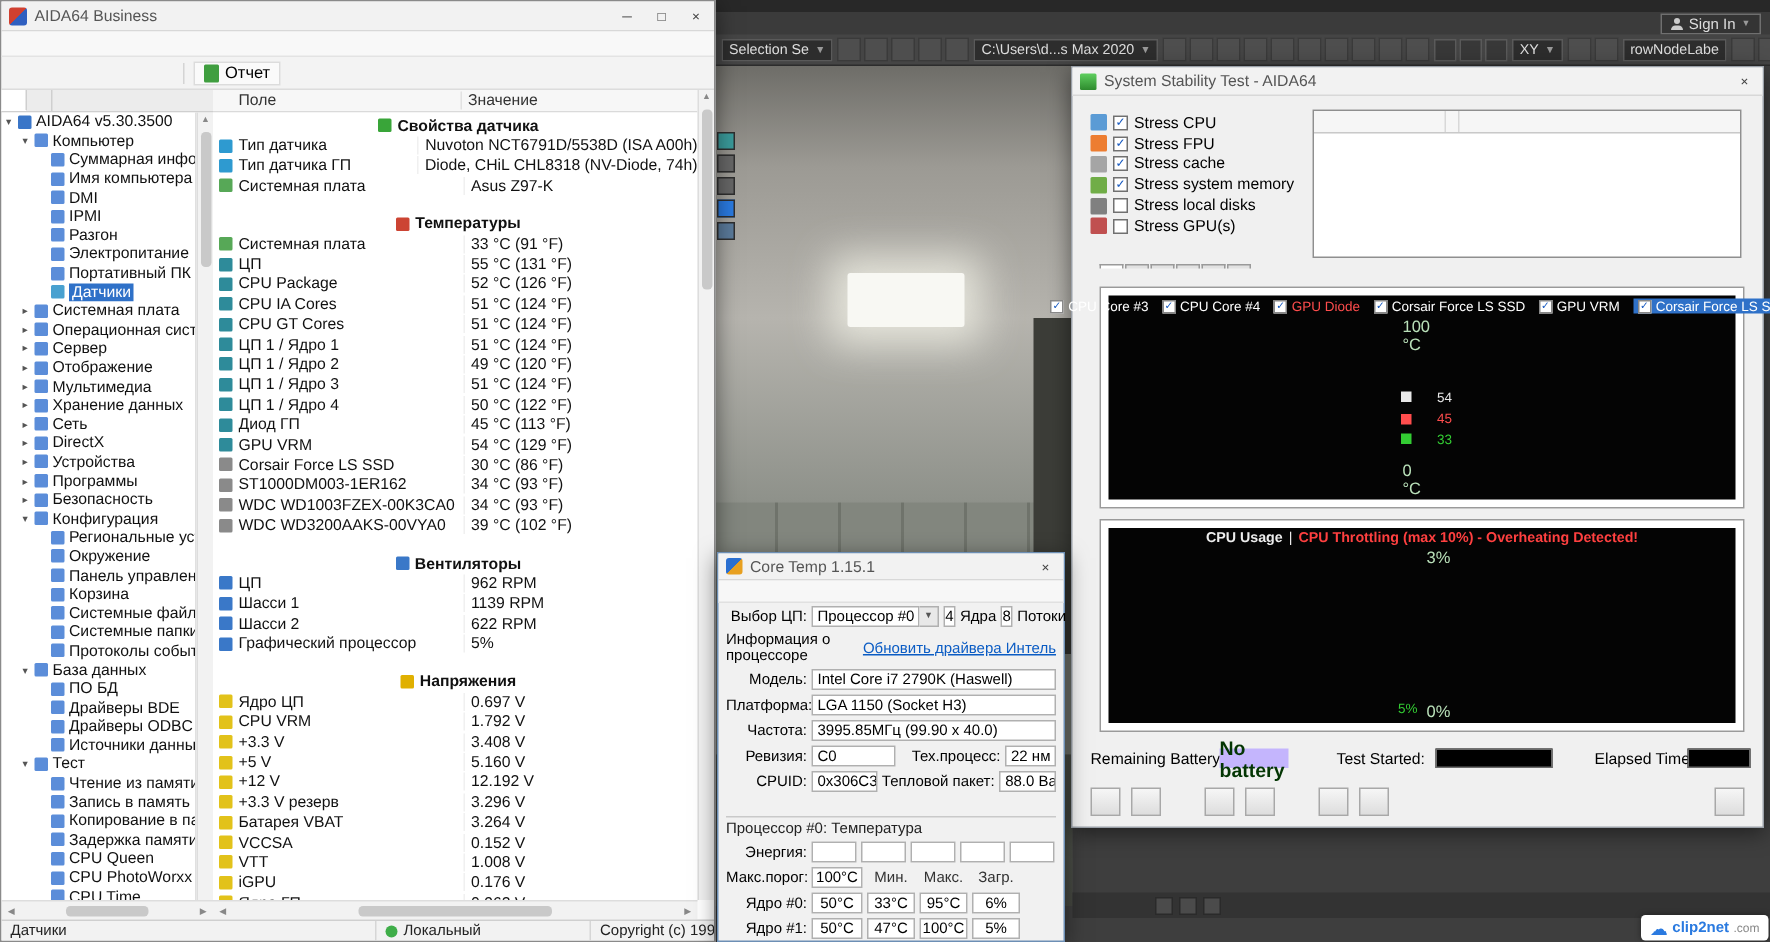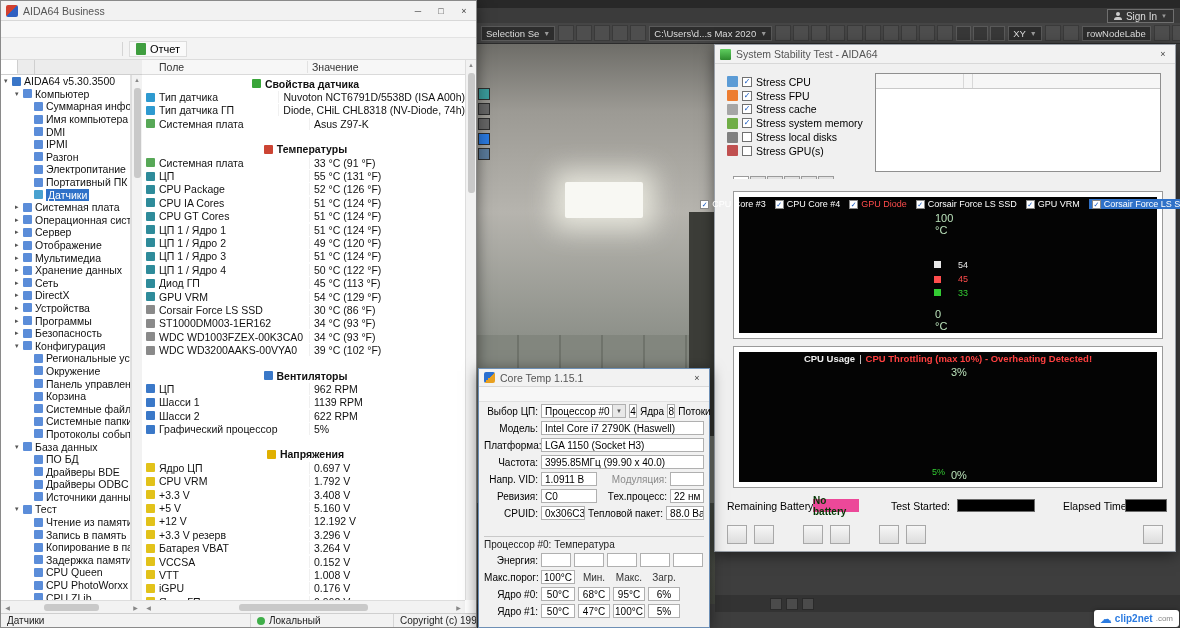--- a/index.html
+++ b/index.html
@@ -123,21 +123,21 @@
 .gend.p1{top:40%;}
 .gend.p2{top:52%;}
 .gend.p3{top:63%;}
 .gtitle{height:13px;display:flex;align-items:center;justify-content:center;gap:4px;font-size:9.5px;flex:0 0 auto;}
 .gtitle .tmain{color:#ededed;font-weight:bold;}
 .gtitle .tsep{color:#ededed;}
 .gtitle .talert{color:#ff4040;font-weight:bold;}
 .uend{position:absolute;right:3px;bottom:4%;font-size:9px;color:#33cc33;}
 #sst-bottom{position:absolute;left:0;top:453px;right:0;height:16px;font-size:10.5px;}
 #sst-bottom .blab{position:absolute;top:2px;white-space:nowrap;}
-.badge{position:absolute;left:98px;top:1px;width:46px;height:13px;background:#ec4899;color:#043604;font-size:10px;font-weight:bold;display:flex;align-items:center;justify-content:center;}
+.badge{position:absolute;left:98px;top:1px;width:46px;height:13px;background:#c4b5fd;color:#043604;font-size:13px;font-weight:bold;display:flex;align-items:center;justify-content:center;}
 .bfield{position:absolute;top:1px;height:13px;background:#000;border:1px solid #6a6a6a;}
 #sst-buttons{position:absolute;left:12px;right:12px;top:480px;display:flex;gap:7px;}
 .btn{height:19px;border:1px solid #a8a8a8;background:linear-gradient(#f6f6f6,#dddddd);font-size:10.5px;display:flex;align-items:center;justify-content:center;padding:0 9px;white-space:nowrap;}
 .btn.disabled{color:#9a9a9a;}
 .btn.ml{margin-left:22px;}
 .btn.mla{margin-left:auto;}
 
 
 #ct{left:478px;top:368px;width:232px;height:260px;background:#f1f1f1;border:1px solid #6d8fb5;}
 #ct .titlebar{position:absolute;left:0;top:0;right:0;height:18px;}
@@ -497,21 +497,21 @@
         <span class="tlabel">CPU Queen</span>
       </div>
         <div class="tree-item" style="--d: 2;">
         <span class="arrow"></span>
         <span class="ticon"></span>
         <span class="tlabel">CPU PhotoWorxx</span>
       </div>
         <div class="tree-item" style="--d: 2;">
         <span class="arrow"></span>
         <span class="ticon"></span>
-        <span class="tlabel">CPU ZLib</span>
+        <span class="tlabel">CPU Time</span>
       </div>
       </div>
     <div class="vscroll abs" id="a-tvs">
       <span class="sar">▲</span>
       <span class="thumb" style="height:90px;margin-top:2px;"></span>
     </div>
     <div id="a-vh">
       <span class="c1">Поле</span>
       <span class="c2">Значение</span>
     </div>
@@ -912,36 +912,34 @@
         <span class="ct-combo">
           <span class="ct-box" style="width:72px;">Процессор #0</span>
           <span class="dd">▼</span>
         </span>
         <span class="ct-box" style="width:16px;justify-content:center;">4</span>
         <span>Ядра</span>
         <span class="ct-box" style="width:16px;justify-content:center;">8</span>
         <span>Потоки</span>
       </div>
       <div class="ct-row">
+        <span>Информация о процессоре</span>
+        <span class="ct-link">Обновить драйвера Интель</span>
+      </div>
+      <div class="ct-row">
         <span class="ct-lab">Модель:</span>
         <span class="ct-box grow">Intel Core i7 2790K (Haswell)</span>
       </div>
       <div class="ct-row">
         <span class="ct-lab">Платформа:</span>
         <span class="ct-box grow">LGA 1150 (Socket H3)</span>
       </div>
       <div class="ct-row">
         <span class="ct-lab">Частота:</span>
         <span class="ct-box grow">3995.85МГц (99.90 x 40.0)</span>
-      </div>
-      <div class="ct-row">
-        <span class="ct-lab">Напр. VID:</span>
-        <span class="ct-box" style="width:56px;">1.0911 В</span>
-        <span class="ct-lab gray" style="width:auto;margin-left:auto;">Модуляция:</span>
-        <span class="ct-box" style="width:34px;"></span>
       </div>
       <div class="ct-row">
         <span class="ct-lab">Ревизия:</span>
         <span class="ct-box" style="width:56px;">C0</span>
         <span class="ct-lab" style="width:auto;margin-left:auto;">Тех.процесс:</span>
         <span class="ct-box" style="width:34px;">22 нм</span>
       </div>
       <div class="ct-row">
         <span class="ct-lab">CPUID:</span>
         <span class="ct-box" style="width:56px;">0x306C3</span>
@@ -963,21 +961,21 @@
         <span class="ct-lab">Макс.порог:</span>
         <span class="ct-box ct-cur">100°C</span>
         <span class="ct-col">Мин.</span>
         <span class="ct-col">Макс.</span>
         <span class="ct-col">Загр.</span>
       </div>
       <div>
           <div class="ct-row">
           <span class="ct-lab">Ядро #0:</span>
           <span class="ct-box ct-cur">50°C</span>
-          <span class="ct-box ct-cell">68°C</span>
+          <span class="ct-box ct-cell">33°C</span>
           <span class="ct-box ct-cell">95°C</span>
           <span class="ct-box ct-cell">6%</span>
         </div>
           <div class="ct-row">
           <span class="ct-lab">Ядро #1:</span>
           <span class="ct-box ct-cur">50°C</span>
           <span class="ct-box ct-cell">47°C</span>
           <span class="ct-box ct-cell">100°C</span>
           <span class="ct-box ct-cell">5%</span>
         </div>

